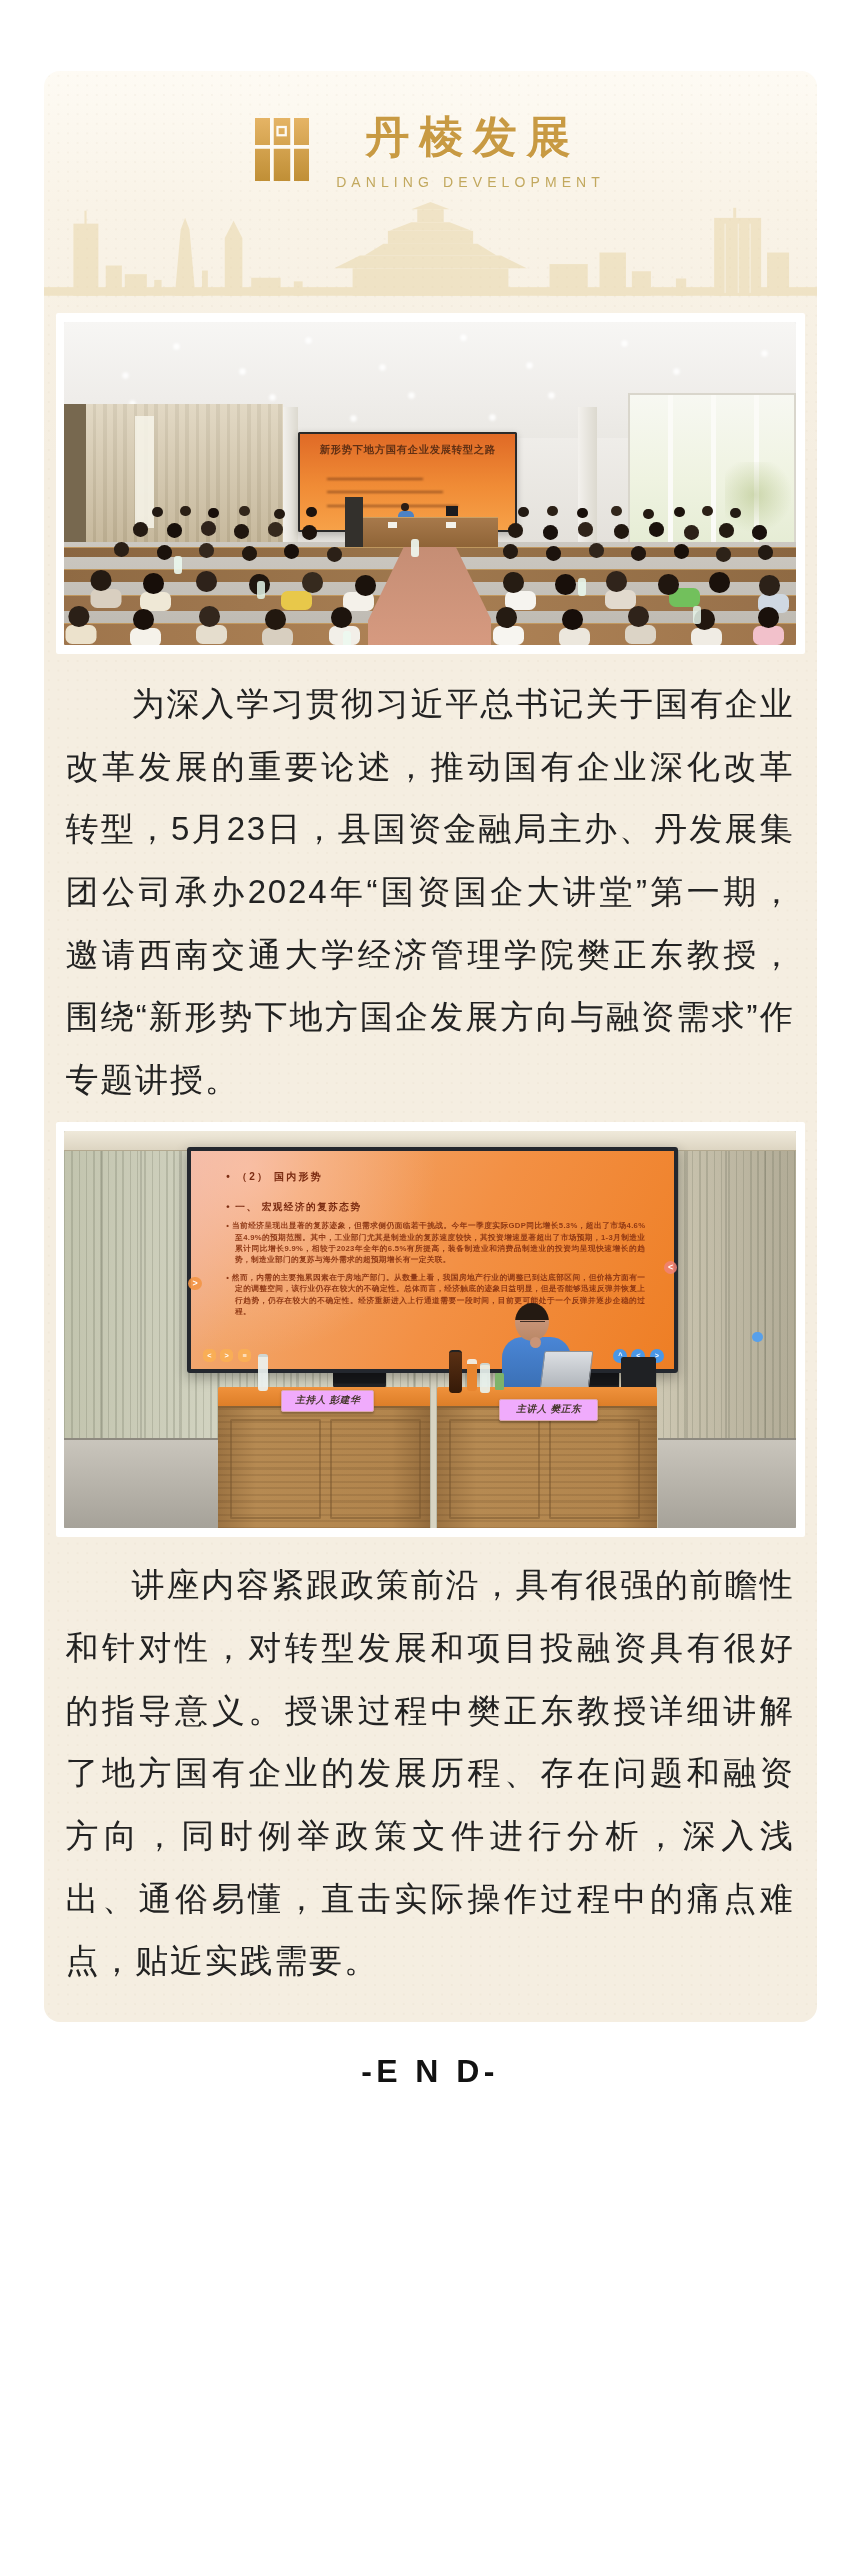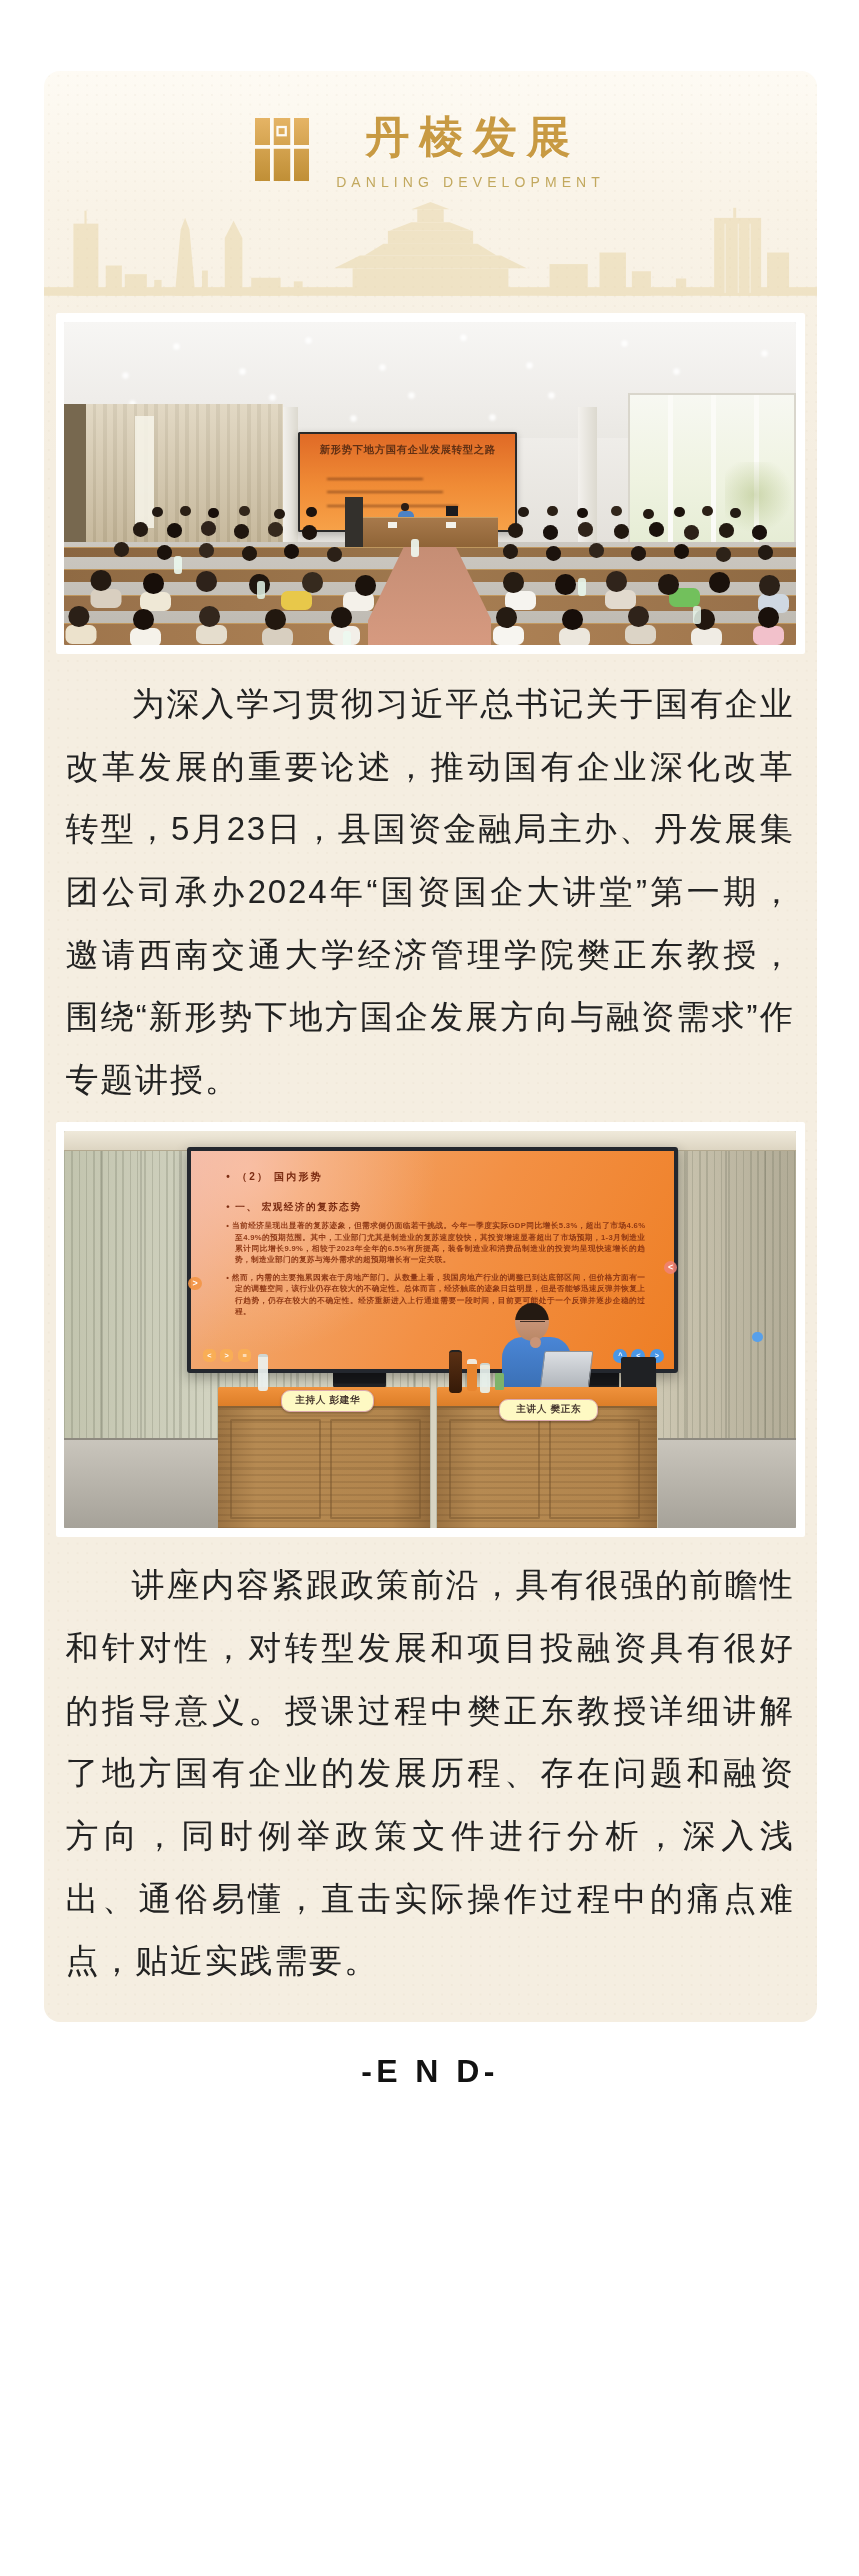--- a/index.html
+++ b/index.html
@@ -159,22 +159,22 @@
   .sp-torso{left:438px;top:206px;width:69px;height:53px;border-radius:20.6px 20.6px 5.9px 5.9px;
       background:linear-gradient(180deg,#4a86d6,#3a6fb4);}
   .sp-head{left:451px;top:172px;width:34px;height:38px;border-radius:50%;
       background:linear-gradient(180deg,#241a12 0%,#241a12 44%,#c99578 44%,#b98765 100%);}
   .sp-glasses{left:456px;top:190px;width:25px;height:3.7px;border-top:1.5px solid rgba(35,25,20,.85);}
   .sp-hand{left:466px;top:206px;width:11px;height:11px;border-radius:50%;background:#c99578;}
   .sp-laptop{left:478px;top:220px;width:47px;height:37px;border-radius:2.2px;border:0.7px solid #8d9298;
       background:linear-gradient(180deg,#dcdfe3,#aeb3b9);transform:skewX(-7deg);}
   .sp-laptop-base{left:473px;top:256px;width:59px;height:4.4px;border-radius:1.5px;background:#c2c6cb;}
   .p2-monitor{left:557px;top:226px;width:35px;height:38px;border-radius:2.2px;background:#1f2124;}
-  .plate{background:#fef9c3;border:0.7px solid #dca8ae;border-radius:9px;display:flex;align-items:center;
-      justify-content:center;font-size:9.6px;font-weight:700;color:#46372e;
+  .plate{background:#f0abfc;border:0.7px solid #dca8ae;border-radius:2px;display:flex;align-items:center;
+      justify-content:center;font-size:9.6px;font-weight:700;font-style:italic;color:#46372e;
       box-shadow:0 1.5px 2.2px rgba(0,0,0,.25);letter-spacing:0.7px;}
   .pl-l{left:217px;top:259px;width:91px;height:20px;}
   .pl-r{left:435px;top:268px;width:97px;height:20px;}
   .bottle{border-radius:2.9px;}
   .b-water-l{left:194px;top:223px;width:9.6px;height:34px;background:rgba(236,242,240,.92);
       border-top:3.7px solid #cfd6d2;}
   .b-dark{left:385px;top:219px;width:12.5px;height:41px;background:linear-gradient(180deg,#5a3014,#351a08);
       border-radius:3.7px;border-top:2.9px solid #222;}
   .b-soda{left:403px;top:228px;width:9.6px;height:32px;background:linear-gradient(180deg,#f0e8dc 15%,#e8852f 15%);
       border-radius:2.9px;}

